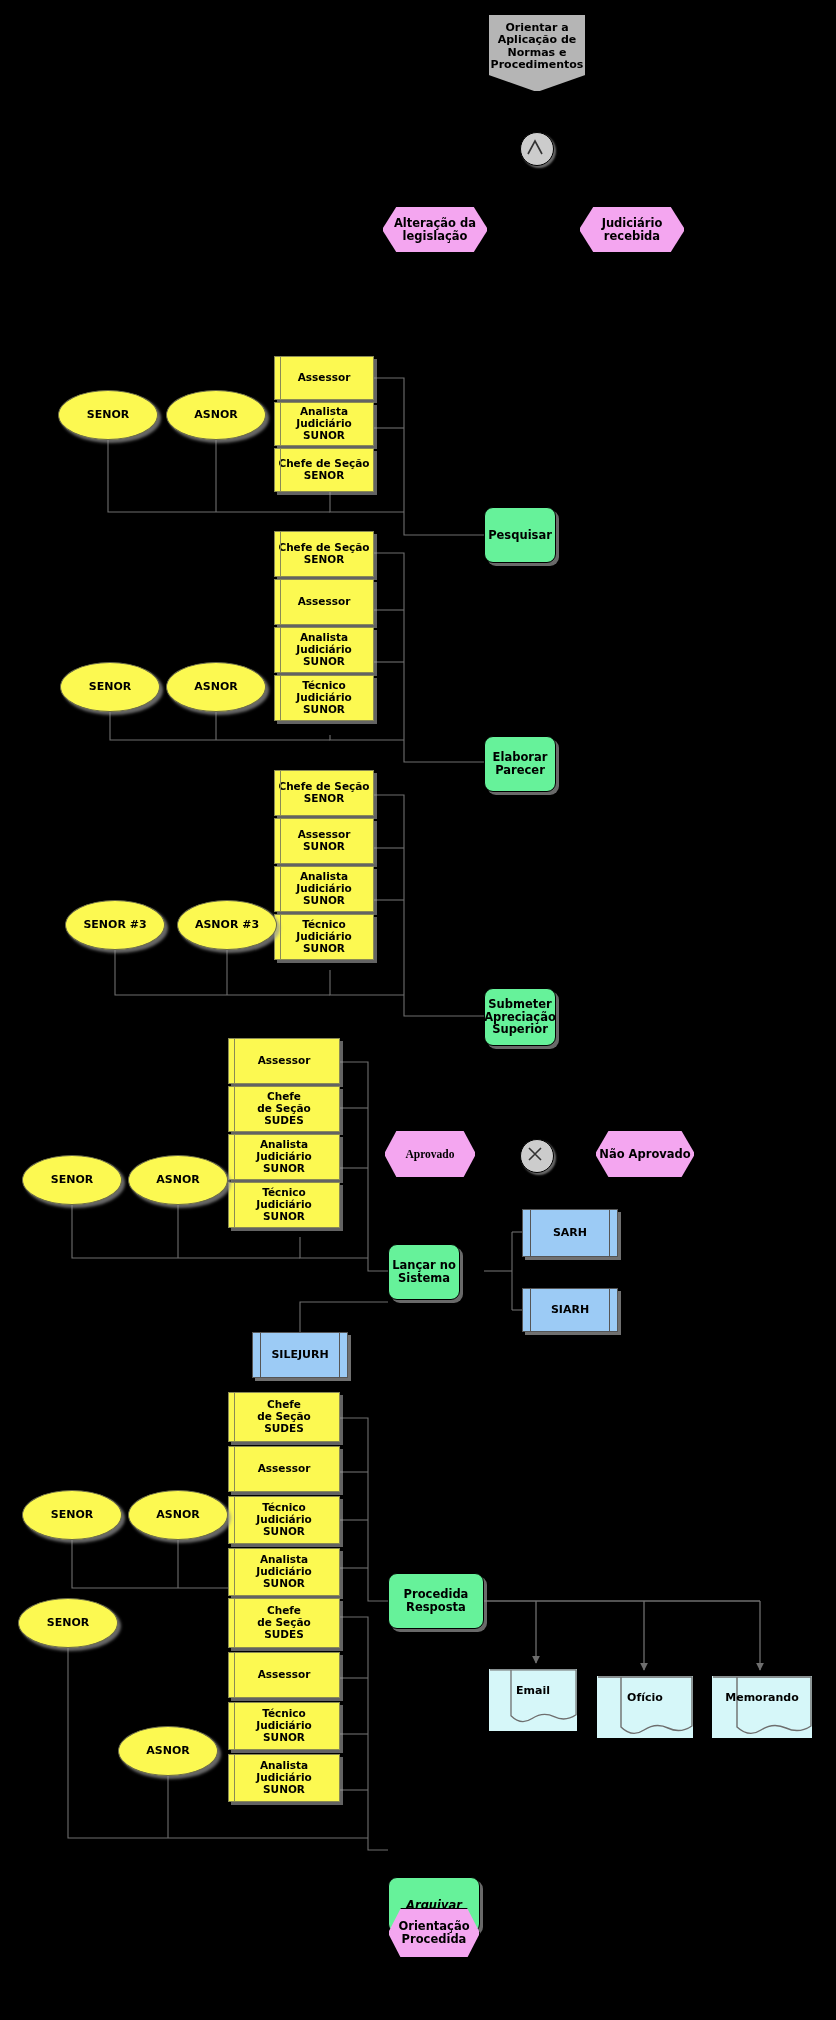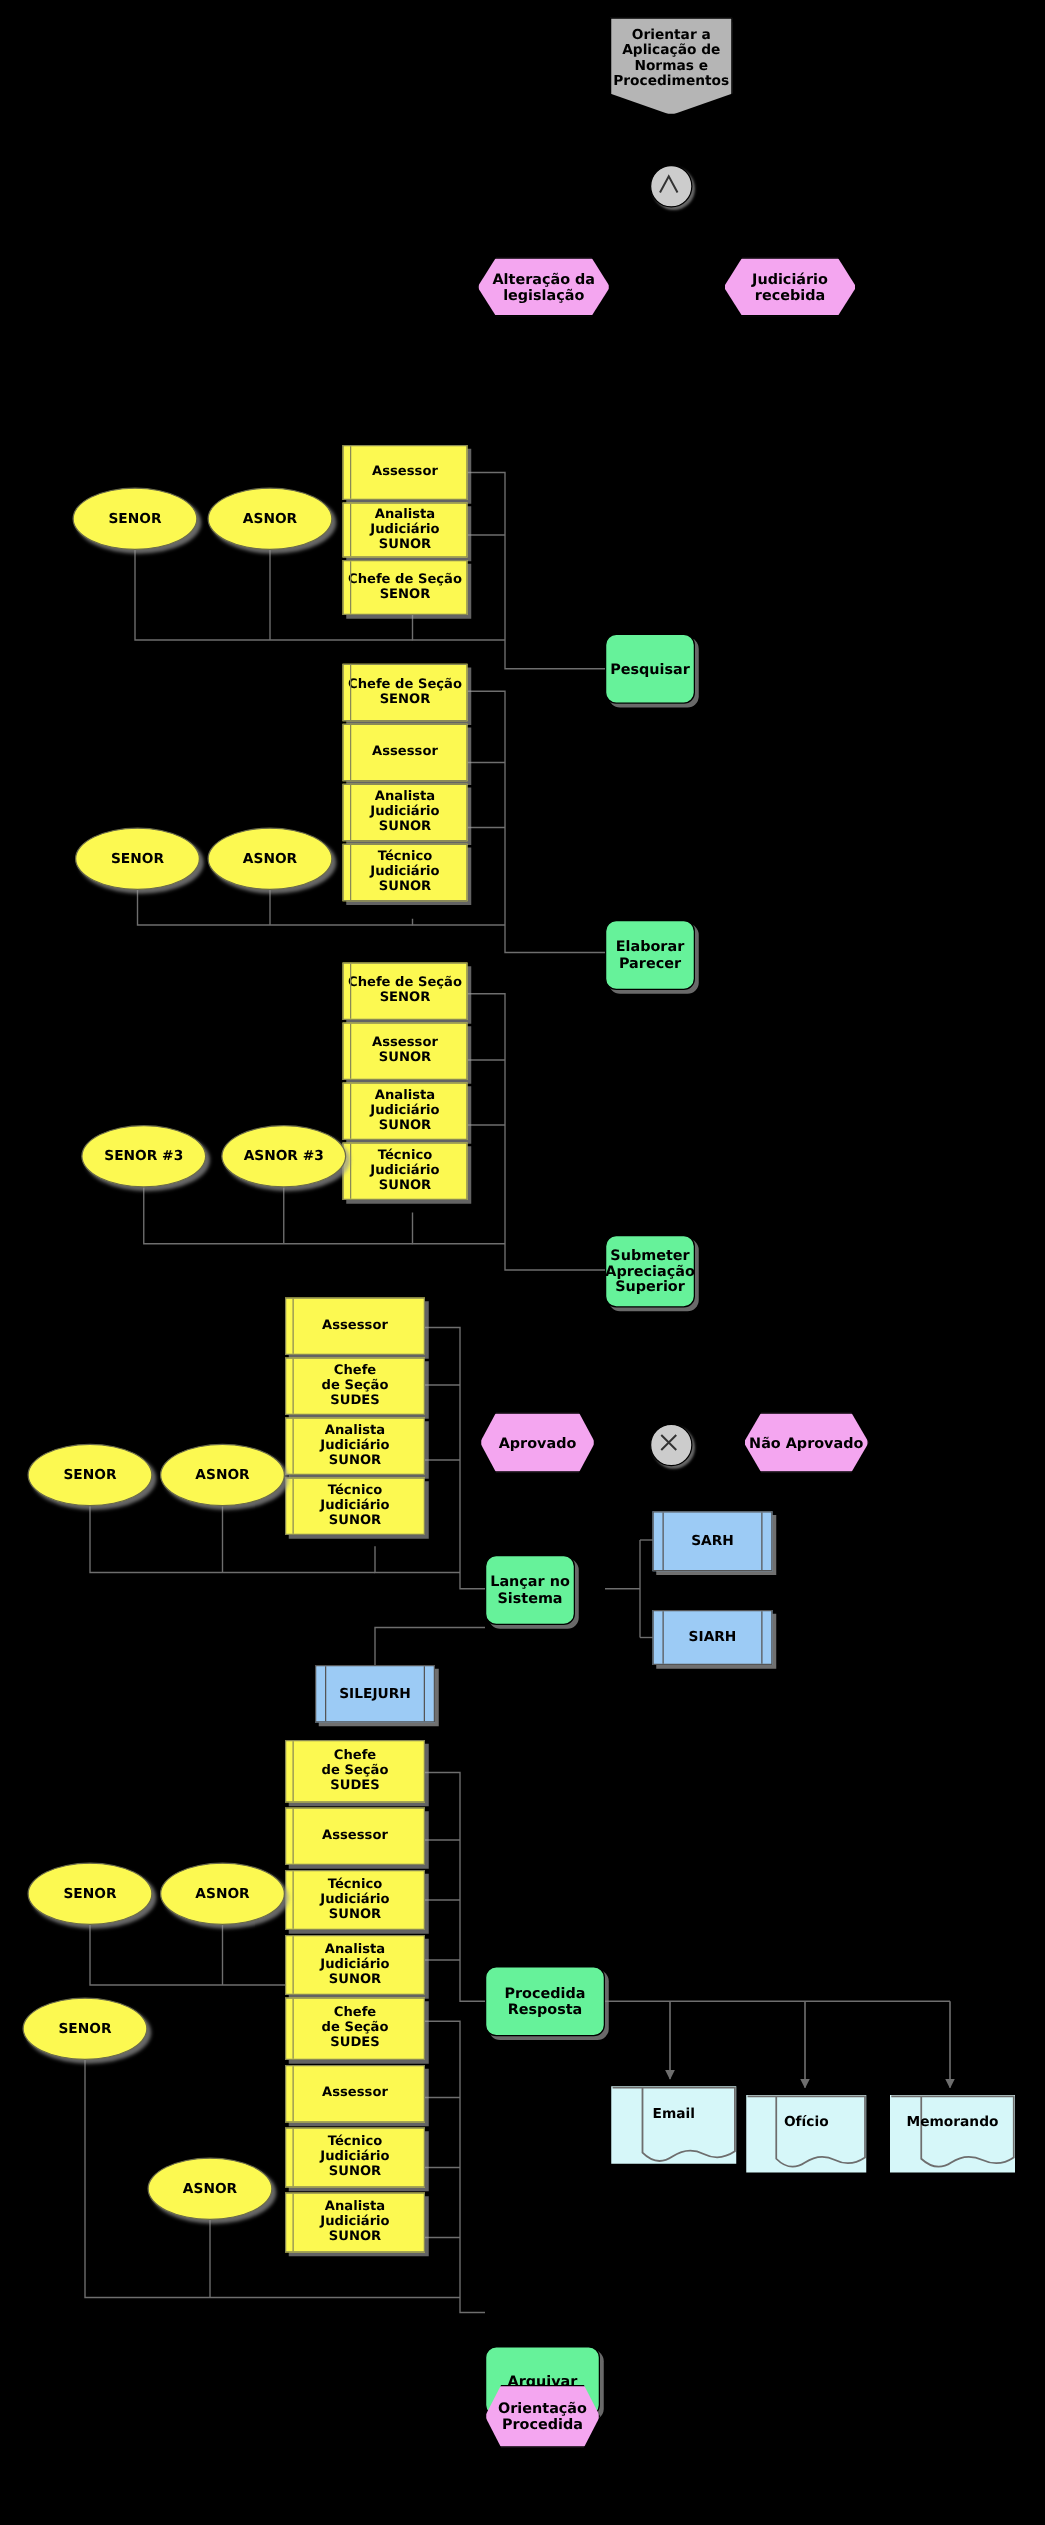--- a/index.html
+++ b/index.html
@@ -277,29 +277,29 @@
   <div class="node func" style="left:484px; top:507px; width:72px; height:56px;">Pesquisar</div>
   <div class="node func" style="left:484px; top:736px; width:72px; height:56px;">Elaborar
 Parecer</div>
   <div class="node func" style="left:484px; top:988px; width:72px; height:58px;">Submeter
 Apreciação
 Superior</div>
   <div class="node func" style="left:388px; top:1244px; width:72px; height:56px;">Lançar no
 Sistema</div>
   <div class="node func" style="left:388px; top:1573px; width:96px; height:56px;">Procedida
 Resposta</div>
-  <div class="node func" style="left:388px; top:1877px; width:92px; height:56px;">Arquivar</div>
+  <div class="node func" style="left:388px; top:1877px; width:92px; height:56px;font-style:italic;">Arquivar</div>
 
   <div class="gate" style="left:520px; top:1139px; width:32px; height:32px;">
     <svg width="28" height="28" viewBox="0 0 28 28">
       <path d="M 8 8 L 20 20 M 20 8 L 8 20" stroke="#333" stroke-width="1.6" fill="none"></path>
     </svg>
   </div>
 
-  <div class="node event" style="left:384px; top:1130px; width:92px; height:48px;">Aprovado</div>
+  <div class="node event" style="left:384px; top:1130px; width:92px; height:48px;font-family:Liberation Serif, serif;">Aprovado</div>
   <div class="node event" style="left:595px; top:1130px; width:100px; height:48px;">Não Aprovado</div>
 
   <div class="node event" style="left:388px; top:1908px; width:92px; height:50px;">Orientação
 Procedida</div>
 
   <div class="node role" style="left:274px; top:356px; width:100px; height:44px;">Assessor</div>
   <div class="node role" style="left:274px; top:402px; width:100px; height:44px;">Analista
 Judiciário
 SUNOR</div>
   <div class="node role" style="left:274px; top:448px; width:100px; height:44px;">Chefe de Seção
@@ -374,21 +374,21 @@
   <div class="node role" style="left:228px; top:1702px; width:112px; height:48px;">Técnico
 Judiciário
 SUNOR</div>
   <div class="node role" style="left:228px; top:1754px; width:112px; height:48px;">Analista
 Judiciário
 SUNOR</div>
 
   <div class="node orgunit" style="left:18px; top:1598px; width:100px; height:50px;">SENOR</div>
   <div class="node orgunit" style="left:118px; top:1726px; width:100px; height:50px;">ASNOR</div>
 
-  <div class="node doc" style="left:489px; top:1669px; width:100px; height:62px;">
+  <div class="node doc" style="left:489px; top:1669px; width:88px; height:62px;">
     <svg class="docshape" viewBox="0 0 96 62" preserveAspectRatio="none">
       <path d="M1 1 H95 V50 q-12 8 -24 2 t-24 2 t-23 -3 V1 Z" fill="#d6f7f9" stroke="#6e6e6e" stroke-width="1.4"></path>
     </svg>
     <span>Email</span>
   </div>
 
   <div class="node doc" style="left:597px; top:1676px; width:96px; height:62px;">
     <svg class="docshape" viewBox="0 0 96 62" preserveAspectRatio="none">
       <path d="M1 1 H95 V50 q-12 8 -24 2 t-24 2 t-23 -3 V1 Z" fill="#d6f7f9" stroke="#6e6e6e" stroke-width="1.4"></path>
     </svg>

